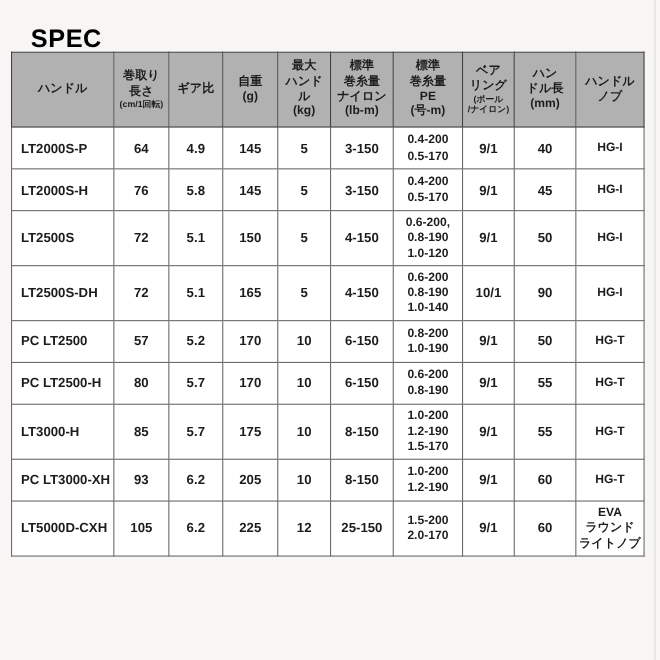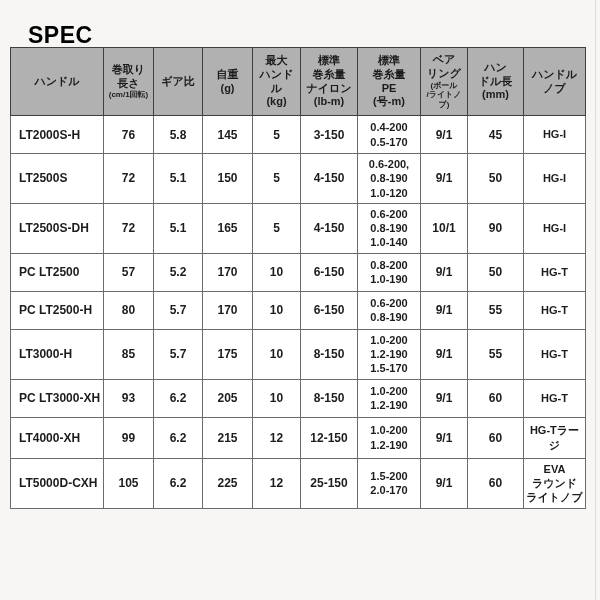--- a/index.html
+++ b/index.html
@@ -107,34 +107,47 @@
         <th>
             <span class="h-main">標準
 巻糸量
 PE
 (号-m)</span>
           </th>
         <th>
             <span class="h-main">ベア
 リング</span>
             <span class="h-sub">(ボール
-/ライトノブ)</span>
+/ナイロン)</span>
           </th>
         <th>
             <span class="h-main">ハン
 ドル長
 (mm)</span>
           </th>
         <th>
             <span class="h-main">ハンドル
 ノブ</span>
           </th>
       </tr>
     </thead>
     <tbody>
+      <tr>
+        <td class="cell-item">LT2000S-P</td>
+        <td>64</td>
+        <td>4.9</td>
+        <td>145</td>
+        <td>5</td>
+        <td>3-150</td>
+        <td class="cell-pe">0.4-200
+0.5-170</td>
+        <td>9/1</td>
+        <td>40</td>
+        <td class="cell-knob">HG-I</td>
+      </tr>
       <tr>
         <td class="cell-item">LT2000S-H</td>
         <td>76</td>
         <td>5.8</td>
         <td>145</td>
         <td>5</td>
         <td>3-150</td>
         <td class="cell-pe">0.4-200
 0.5-170</td>
         <td>9/1</td>
@@ -214,33 +227,20 @@
         <td>93</td>
         <td>6.2</td>
         <td>205</td>
         <td>10</td>
         <td>8-150</td>
         <td class="cell-pe">1.0-200
 1.2-190</td>
         <td>9/1</td>
         <td>60</td>
         <td class="cell-knob">HG-T</td>
-      </tr>
-      <tr class="mid">
-        <td class="cell-item">LT4000-XH</td>
-        <td>99</td>
-        <td>6.2</td>
-        <td>215</td>
-        <td>12</td>
-        <td>12-150</td>
-        <td class="cell-pe">1.0-200
-1.2-190</td>
-        <td>9/1</td>
-        <td>60</td>
-        <td class="cell-knob">HG-Tラージ</td>
       </tr>
       <tr class="tall">
         <td class="cell-item">LT5000D-CXH</td>
         <td>105</td>
         <td>6.2</td>
         <td>225</td>
         <td>12</td>
         <td>25-150</td>
         <td class="cell-pe">1.5-200
 2.0-170</td>

